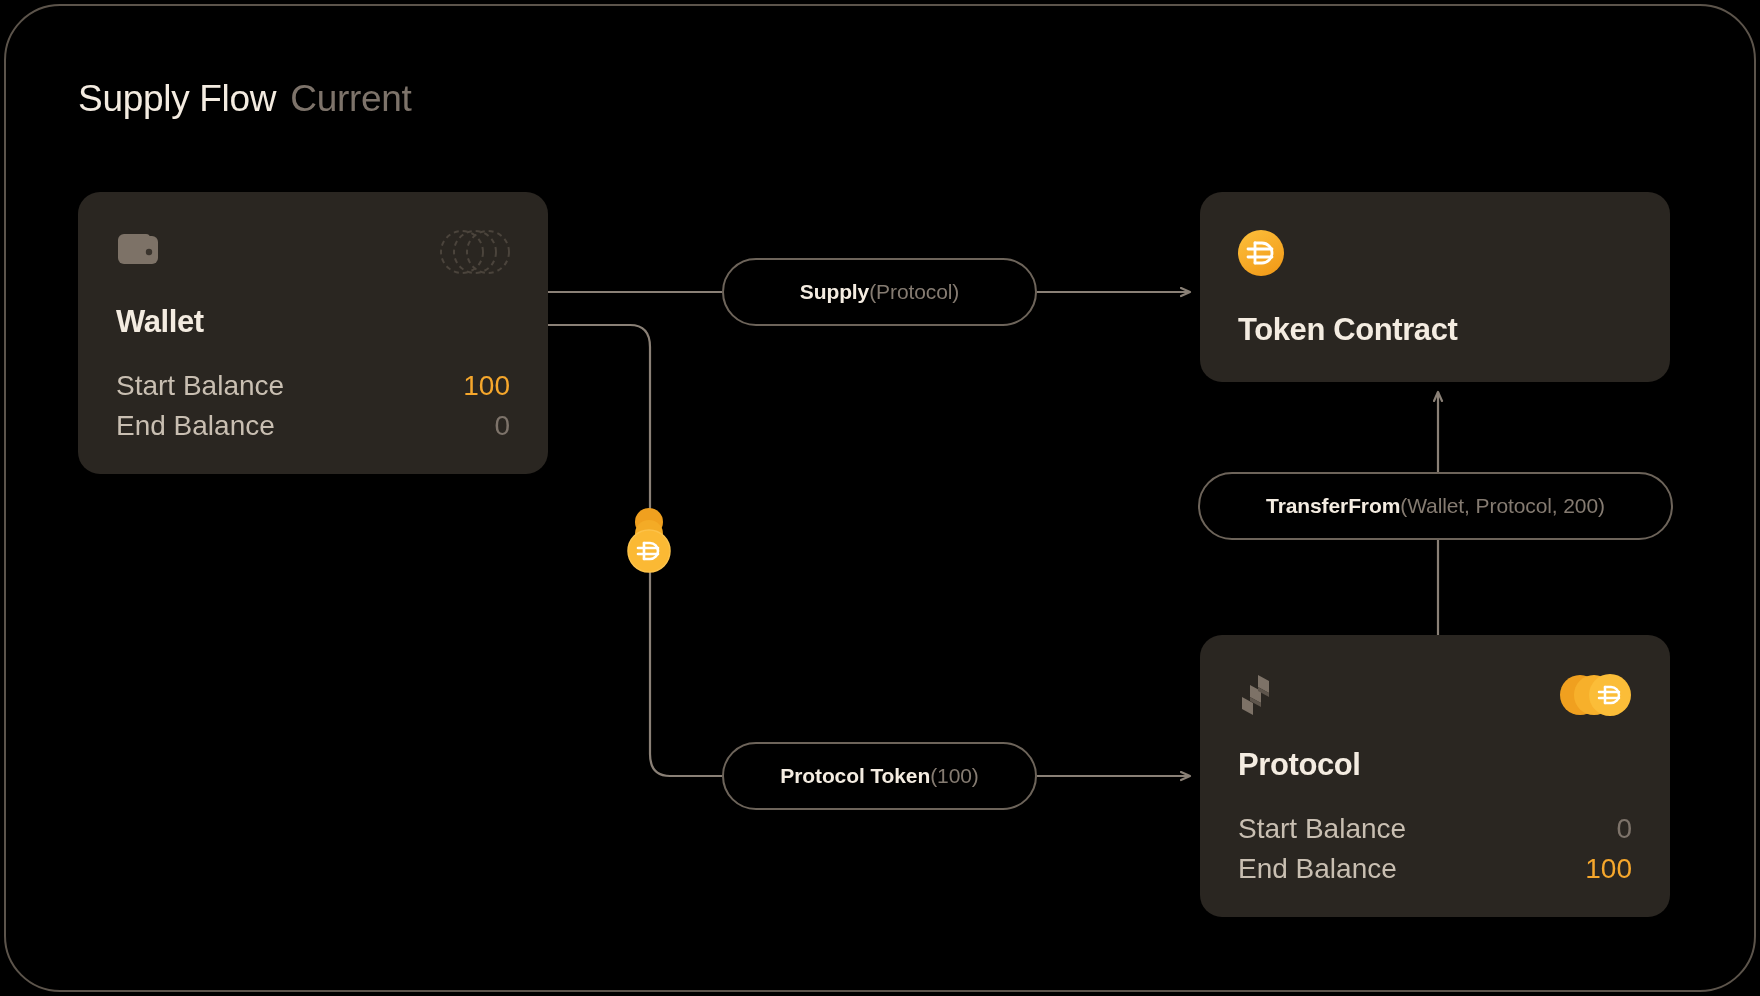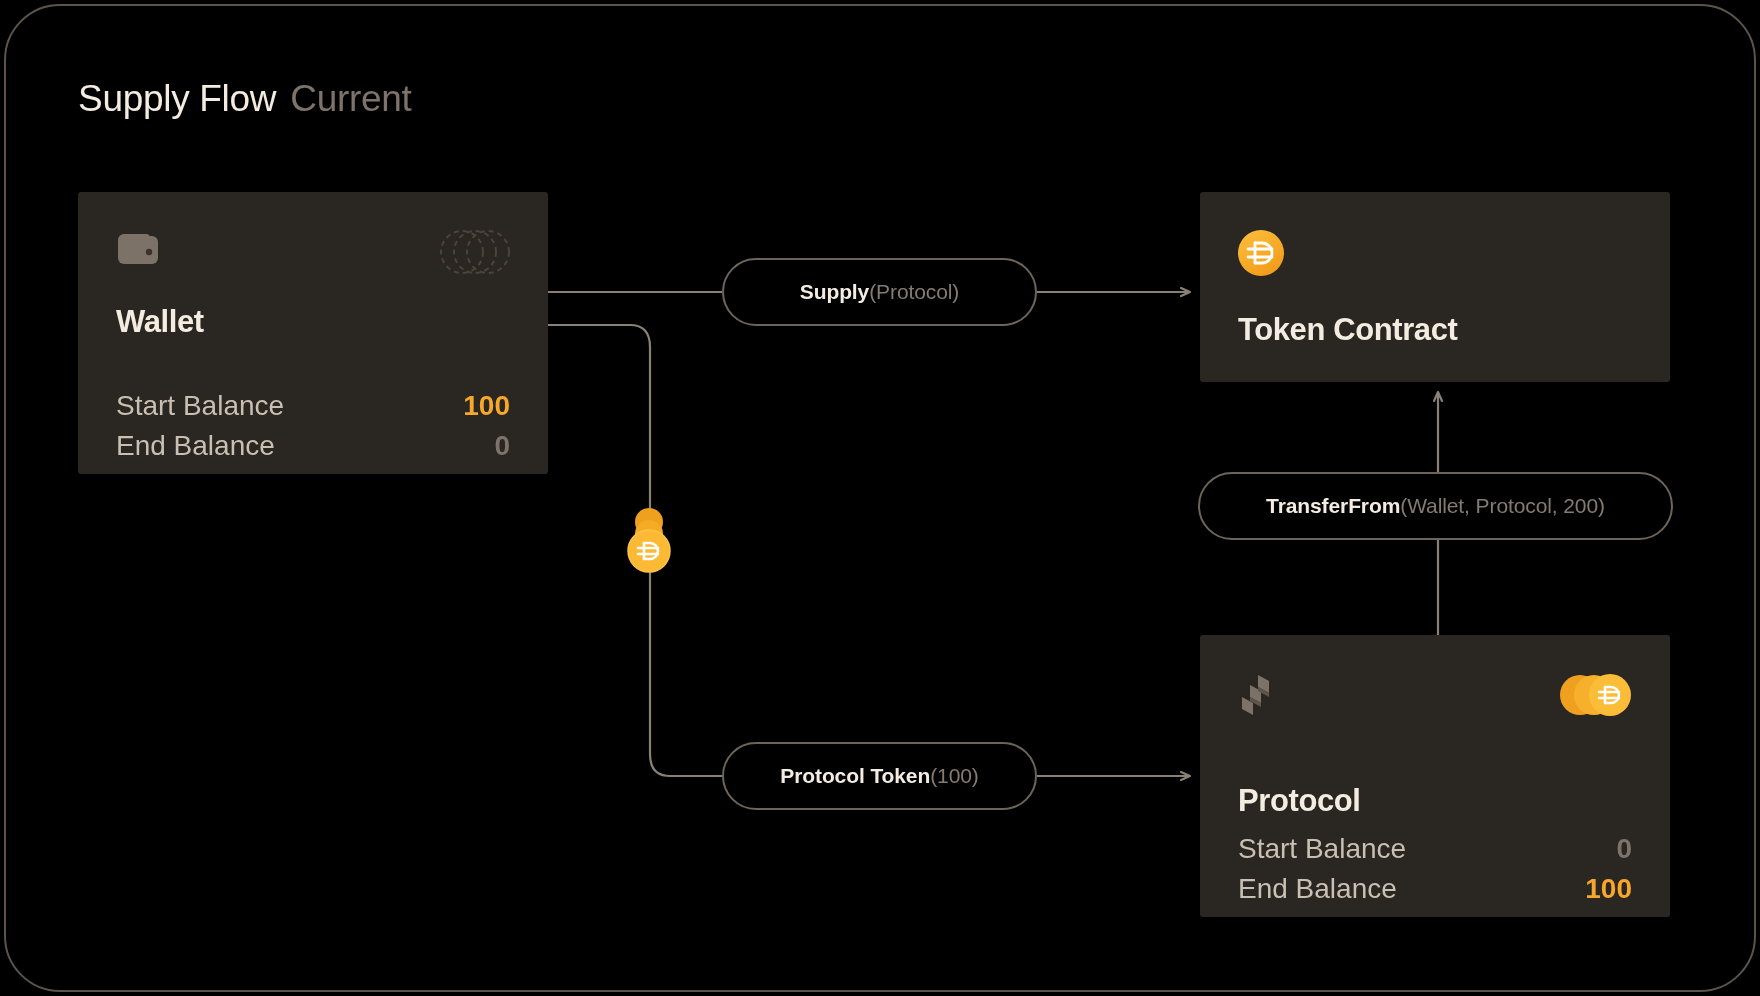--- a/index.html
+++ b/index.html
@@ -40,21 +40,21 @@
     letter-spacing: -0.3px;
     white-space: nowrap;
   }
   .title-main { color: #f4ece1; font-weight: 400; }
   .title-sub  { color: #7d736a; font-weight: 400; margin-left: 14px; }
 
   
   .card {
     position: absolute;
     background: #2a2621;
-    border-radius: 3px;
+    border-radius: 22px;
   }
   .card-icon { position: absolute; left: 38px; top: 38px; }
   .card-badge { position: absolute; right: 36px; top: 36px; }
   .card-title {
     position: absolute;
     left: 38px;
     font-size: 31px;
     font-weight: 700;
     color: #f4ece1;
     letter-spacing: -0.4px;
@@ -63,37 +63,37 @@
   .bal-row {
     position: absolute;
     left: 38px;
     right: 38px;
     display: flex;
     justify-content: space-between;
     align-items: baseline;
     font-size: 28px;
   }
   .bal-label { color: #c9bfb2; font-weight: 400; }
-  .bal-value { font-weight: 700; margin-top: 20px; }
+  .bal-value { font-weight: 400; }
   .v-orange { color: #f6a72c; }
   .v-dim    { color: #7d736a; }
 
   
   #card-wallet { left: 78px;  top: 192px; width: 470px; height: 282px; }
   #card-wallet .card-title { top: 112px; }
   #card-wallet .row-start { top: 178px; }
   #card-wallet .row-end   { top: 218px; }
 
   
   #card-token { left: 1200px; top: 192px; width: 470px; height: 190px; }
   #card-token .card-title { top: 120px; }
 
   
   #card-protocol { left: 1200px; top: 635px; width: 470px; height: 282px; }
-  #card-protocol .card-title { top: 112px; margin-top: 36px; }
+  #card-protocol .card-title { top: 112px; }
   #card-protocol .row-start { top: 178px; }
   #card-protocol .row-end   { top: 218px; }
 
   
   .pill {
     position: absolute;
     border: 2px solid #6d645a;
     border-radius: 999px;
     display: flex;
     align-items: center;

